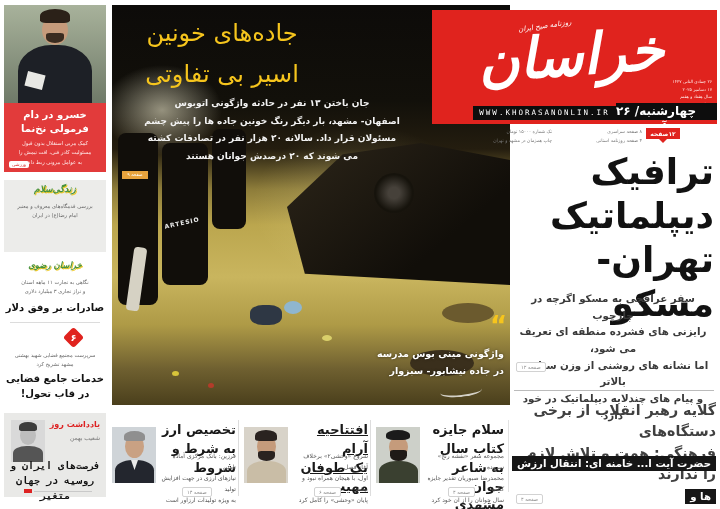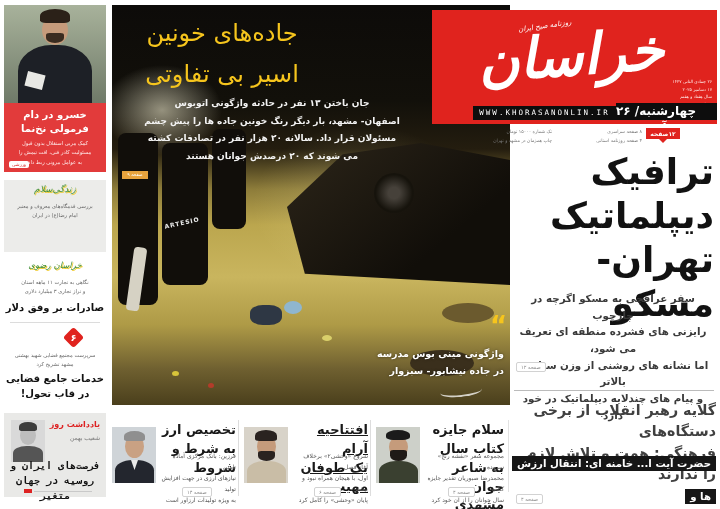--- a/index.html
+++ b/index.html
@@ -52,21 +52,21 @@
   .quote-glyph{left:378px;top:306px;font-size:26px;color:#f6c51d;font-weight:bold;}
   .squiggle{left:328px;top:380px;width:42px;height:10px;border-bottom:2px solid rgba(255,255,255,.75);border-radius:50%;transform:rotate(-6deg);}
 
   
   .side-photo{left:4px;top:5px;width:102px;height:98px;overflow:hidden;background:linear-gradient(180deg,#a8b29b,#6f7a68);}
   .red-box{left:4px;top:103px;width:102px;height:69px;background:#e23b3b;color:#fff;}
   .red-title{left:0;top:5px;width:102px;font-size:10px;font-weight:800;line-height:1.35;}
   .red-body{left:0;top:36px;width:102px;font-size:5.2px;line-height:1.8;color:#ffecec;}
   .red-tag{left:5px;top:58px;background:#fff;color:#d22;font-size:4.5px;line-height:7px;padding:0 3px;border-radius:2px;}
   .gray-box{background:#ececea;}
-  .logo-green{color:#47923c;font-style:italic;font-weight:normal;text-shadow:1px 1px 0 #f0c929;}
+  .logo-green{color:#47923c;font-style:italic;font-weight:bold;text-shadow:1px 1px 0 #f0c929;}
   .kicker{font-size:5.2px;color:#666;line-height:1.75;}
   .side-title{font-size:10px;font-weight:800;color:#111;line-height:1.5;}
   .badge6{left:62px;top:5px;width:15px;height:15px;background:#e0231e;transform:rotate(45deg);border-radius:3px;}
   .badge6 span{display:block;transform:rotate(-45deg);color:#fff;font-size:10px;font-weight:bold;line-height:15px;text-align:center;}
   .note-box{left:4px;top:413px;width:102px;height:84px;background:#e9e9e7;}
   .note-label{right:6px;top:7px;color:#d22;font-size:8px;font-weight:700;}
   .note-author{right:6px;top:21px;font-size:6px;color:#777;}
   .note-foot-line{left:30px;top:78px;width:58px;height:1px;background:#c9c9c9;}
   .note-foot-red{left:20px;top:76px;width:8px;height:4px;background:#d22;}
 

